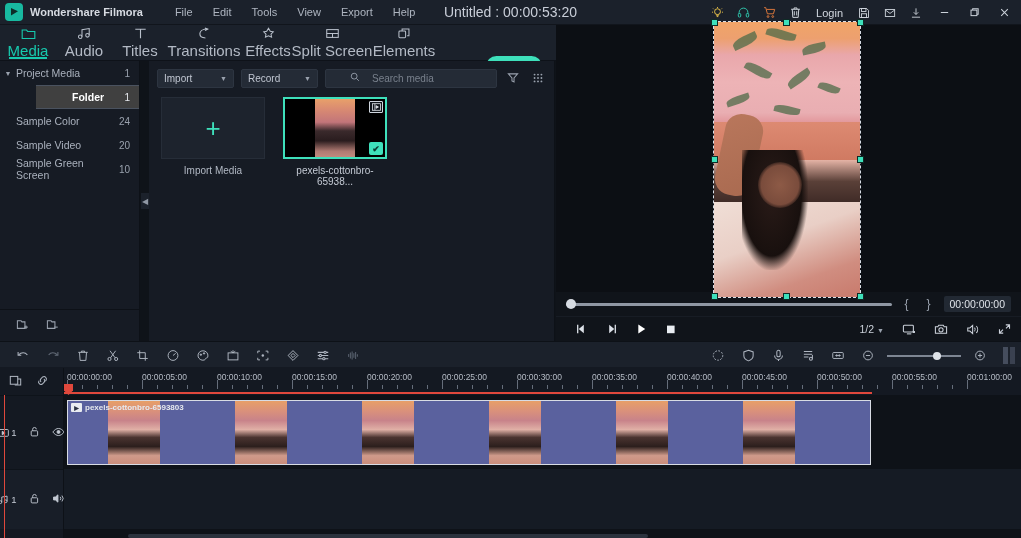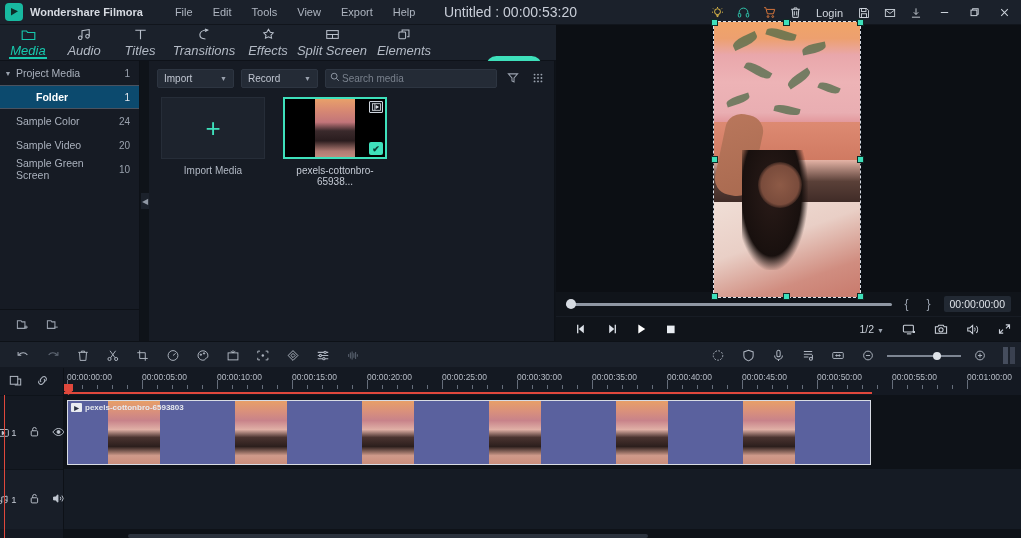--- a/index.html
+++ b/index.html
@@ -46,21 +46,21 @@
   .tabbar {
     position: absolute; left: 0; top: 25px; width: 1021px; height: 36px;
     background: #1b212b; display: flex; align-items: center;
     border-bottom: 1px solid #0e1219;
   }
   .tab {
     width: 56px; height: 36px; display: flex; flex-direction: column;
     align-items: center; justify-content: center; gap: 2px; position: relative;
   }
   .tab .ticon { height: 14px; display:flex; align-items:center; justify-content:center; color:#b9c0cb; }
-  .tab .tlbl { font-size: 13px; color: #b3bac5; white-space: nowrap; font-style: italic; }
+  .tab .tlbl { font-size: 15px; color: #b3bac5; white-space: nowrap; }
   .tab.active .tlbl { color: #17c8ad; }
   .tab.active .ticon { color: #17c8ad; }
   .tab.active::after {
     content:""; position:absolute; bottom:2px; left:9px; right:9px; height:2px; background:#17c8ad;
   }
   .tab.wide { width: 72px; }
   .export-btn {
     position: absolute; left: 486px; top: 31px;
     width: 56px; height: 21px; border-radius: 11px;
     background: #3ee0bb; color: #0c3a32; font-size: 9.5px; font-weight: bold;
@@ -74,21 +74,21 @@
   }
   .side-item {
     height: 24px; display: flex; align-items: center; font-size: 10.5px; color: #aab1bd;
     padding-right: 9px; position: relative;
   }
   .side-item .caret { width: 16px; text-align: center; font-size: 7px; color: #9aa2ae; }
   .side-item .slbl { flex: 1; }
   .side-item .scount { font-size: 10px; color: #9aa2ae; }
   .side-item.indent .slbl { padding-left: 20px; }
   .side-item.selected {
-    background: #0c4a6e; border: 1px solid #4a525f; border-left: none; border-right: none;
+    background: #404040; border: 1px solid #4a525f; border-left: none; border-right: none; margin-left: 36px;
   }
   .side-item.selected .slbl { color: #fff; font-weight: bold; }
   .side-item.selected .scount { color: #e6e9ee; }
   .side-foot {
     position: absolute; left: 0; bottom: 0; width: 140px; height: 32px;
     border-top: 1px solid #0d1117; display: flex; align-items: center; gap: 16px; padding-left: 16px;
   }
   .collapse-arrow {
     position: absolute; left: 141px; top: 193px; width: 8px; height: 16px;
     display:flex; align-items:center; justify-content:center; color: #8f97a3; font-size: 8px;
@@ -105,21 +105,21 @@
     display: flex; align-items: center; padding: 0 8px; gap: 7px; margin-top: 4px;
   }
   .msel {
     width: 77px; height: 19px; background: #242b36; border: 1px solid #2d3541; border-radius: 2px;
     display: flex; align-items: center; justify-content: space-between; padding: 0 6px;
     font-size: 10px; color: #c0c6d1;
   }
   .msel .chev { font-size: 7px; color: #9aa2ae; }
   .msearch {
     flex: 1; height: 19px; background: #242b36; border: 1px solid #2d3541; border-radius: 2px;
-    display: flex; align-items: center; padding: 0 4px; gap: 2px; font-size: 10px; color: #79818d;
+    display: flex; align-items: center; padding: 0 24px; gap: 12px; font-size: 10px; color: #79818d;
   }
   .micon { width: 18px; display: flex; align-items: center; justify-content: center; color: #9aa2ae; }
   .media-grid { position: absolute; left: 12px; top: 36px; display: flex; gap: 18px; }
   .import-card {
     width: 104px; height: 62px; background: #1d232d; border: 1px solid #262d38;
     display: flex; align-items: center; justify-content: center;
     color: #3ee0bb; font-size: 26px; font-weight: 300; line-height: 1;
   }
   .media-cap { font-size: 10px; color: #b2b9c4; margin-top: 6px; text-align: center; width: 104px; }
   .thumb-wrap { position: relative; width: 104px; height: 62px; }

